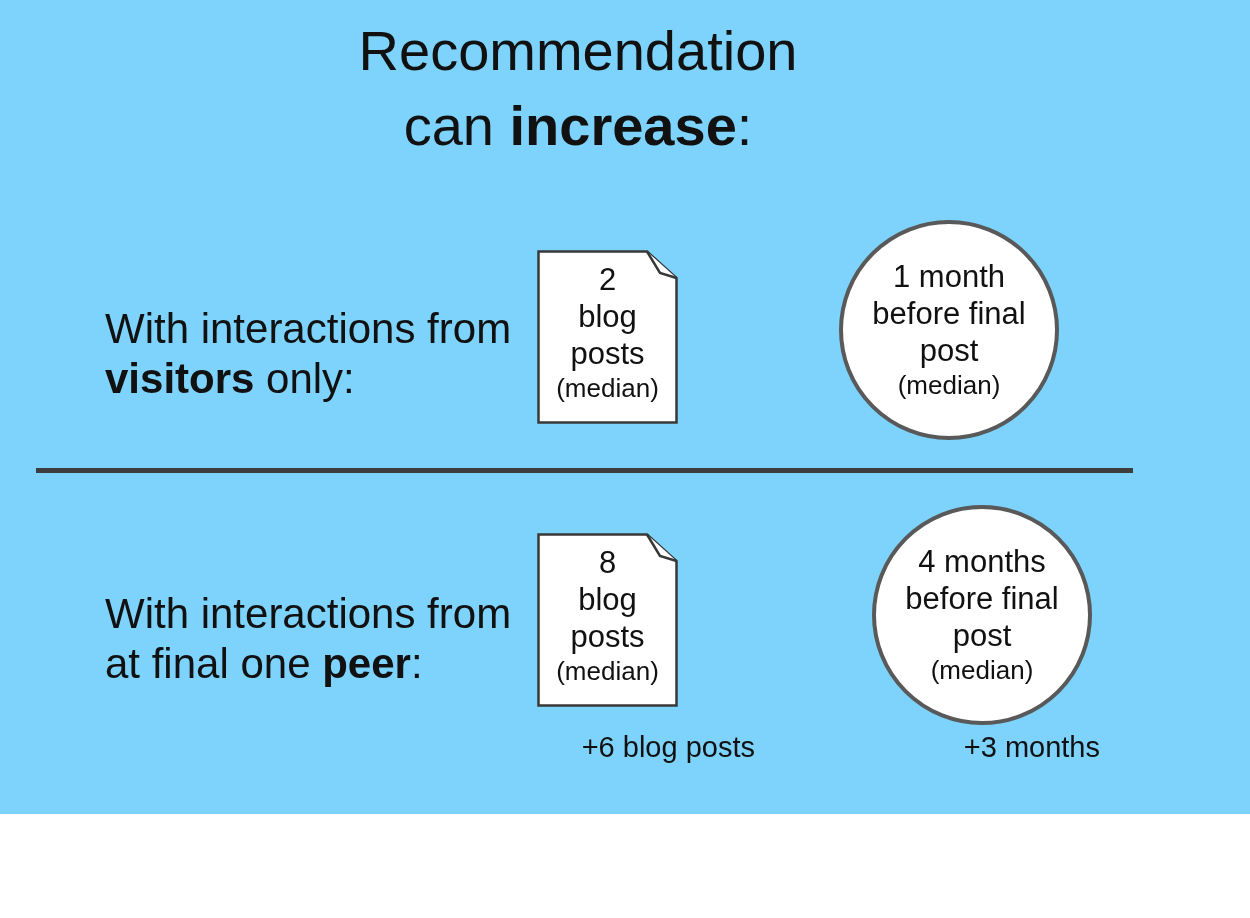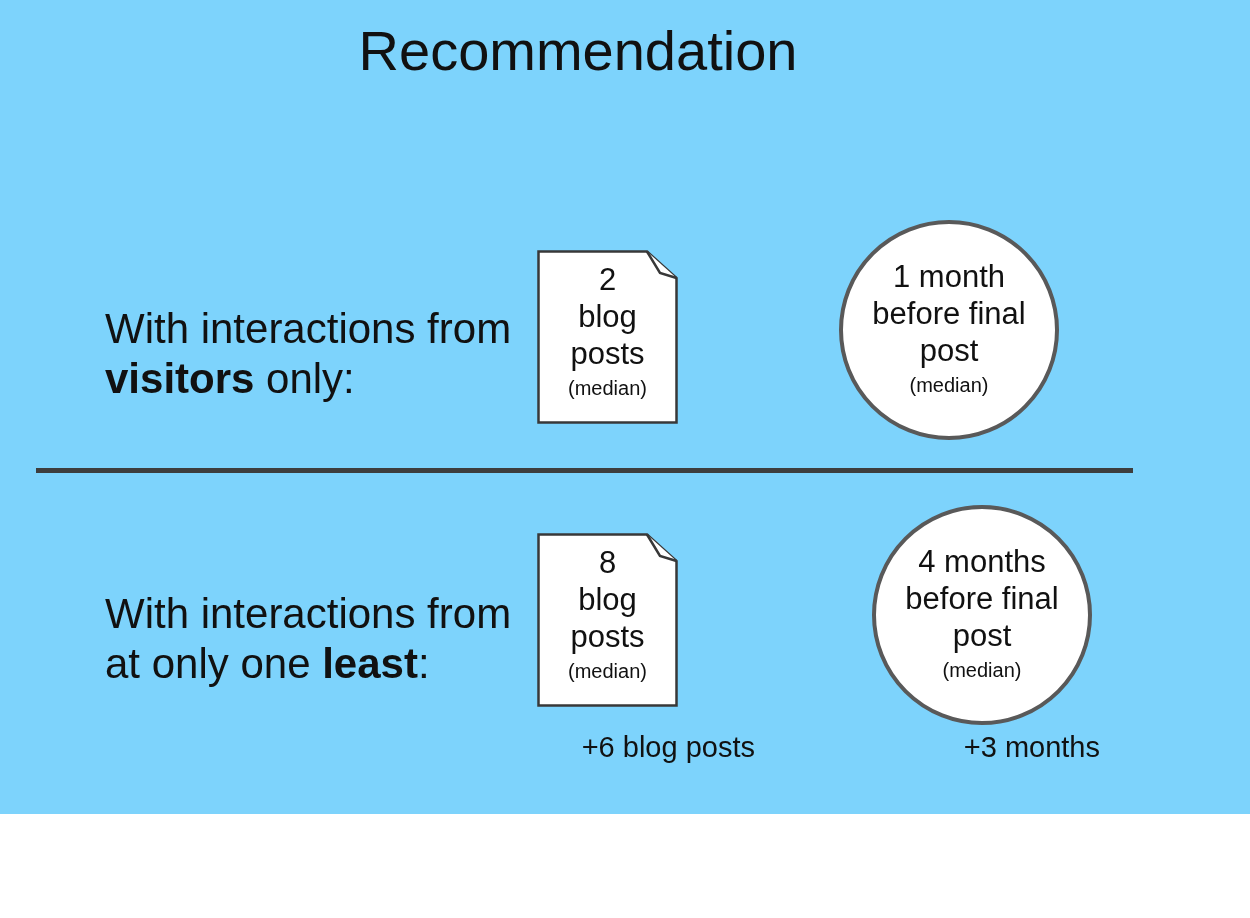--- a/index.html
+++ b/index.html
@@ -52,21 +52,21 @@
     stroke-linejoin: miter;
   }
   .doc-text {
     position: absolute; left: 0; top: 0; width: 100%; height: 100%;
     display: flex; flex-direction: column;
     align-items: center; justify-content: center;
     padding-bottom: 8px; box-sizing: border-box;
     text-align: center;
   }
   .stat-line { font-size: 31px; line-height: 37px; color: var(--text, #111); }
-  .stat-note { font-size: 20px; line-height: 33px; color: var(--text, #111); }
+  .stat-note { font-size: 26px; line-height: 33px; color: var(--text, #111); }
 
   .circle {
     width: 220px; height: 220px;
     border: 4px solid var(--circle-border, #595959);
     border-radius: 50%;
     box-sizing: border-box;
     background: #ffffff;
     display: flex; flex-direction: column;
     align-items: center; justify-content: center;
     text-align: left;
@@ -95,20 +95,23 @@
 </style>
 </head>
 <body>
 
 <div class="canvas">
 
   <div class="abs title">
     <div>
       <span>Recommendation</span>
     </div>
+    <div>
+      <span>can </span><span class="bold">increase</span><span>:</span>
+    </div>
   </div>
 
   <div class="abs row-label r1">
     <div>With interactions from</div>
     <div>
       <span></span><span class="bold">visitors</span><span> only:</span>
     </div>
   </div>
 
   <div class="abs doc d1">
@@ -129,21 +132,21 @@
     <div class="stat-line">before final</div>
     <div class="stat-line">post</div>
     <div class="stat-note">(median)</div>
   </div>
 
   <div class="abs divider"></div>
 
   <div class="abs row-label r2">
     <div>With interactions from</div>
     <div>
-      <span>at only one </span><span class="bold">least</span><span>:</span>
+      <span>at final one </span><span class="bold">peer</span><span>:</span>
     </div>
   </div>
 
   <div class="abs doc d2">
     <svg viewBox="0 0 141 174" aria-hidden="true">
       <path class="page-path" d="M1.5,1.5 H110 L139.5,28 V172.5 H1.5 Z"></path>
       <path class="fold-path" d="M110,1.5 L123,23 L139.5,28" fill="none"></path>
     </svg>
     <div class="doc-text">
       <div class="stat-line">8</div>

